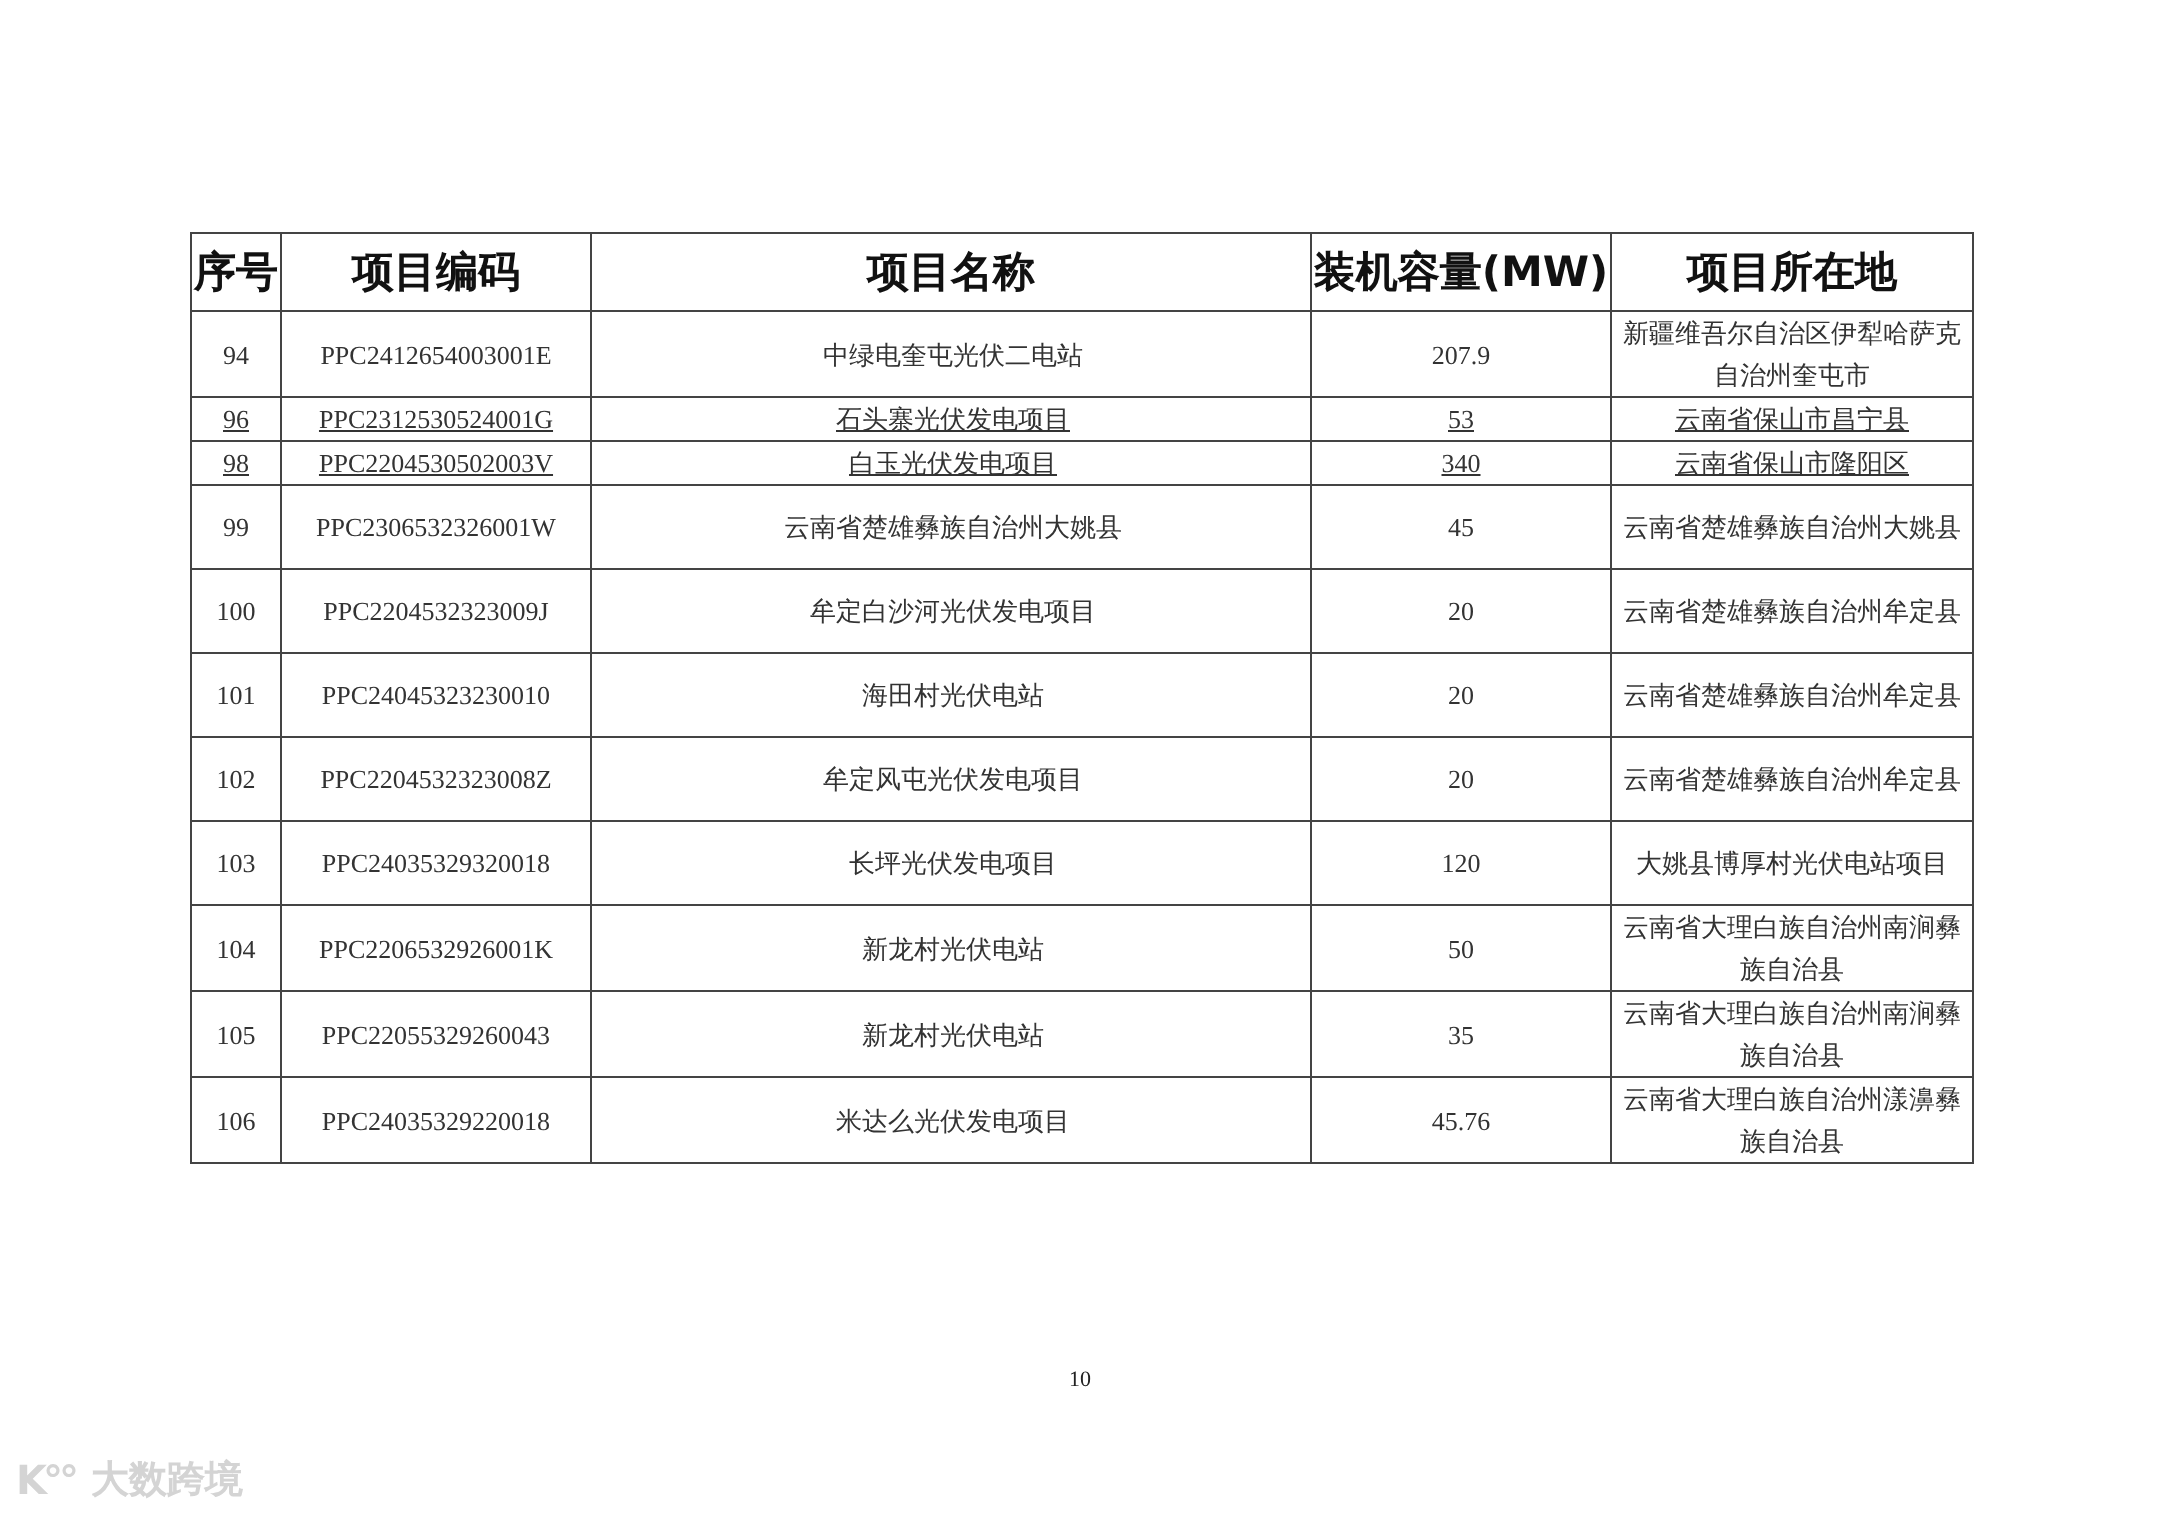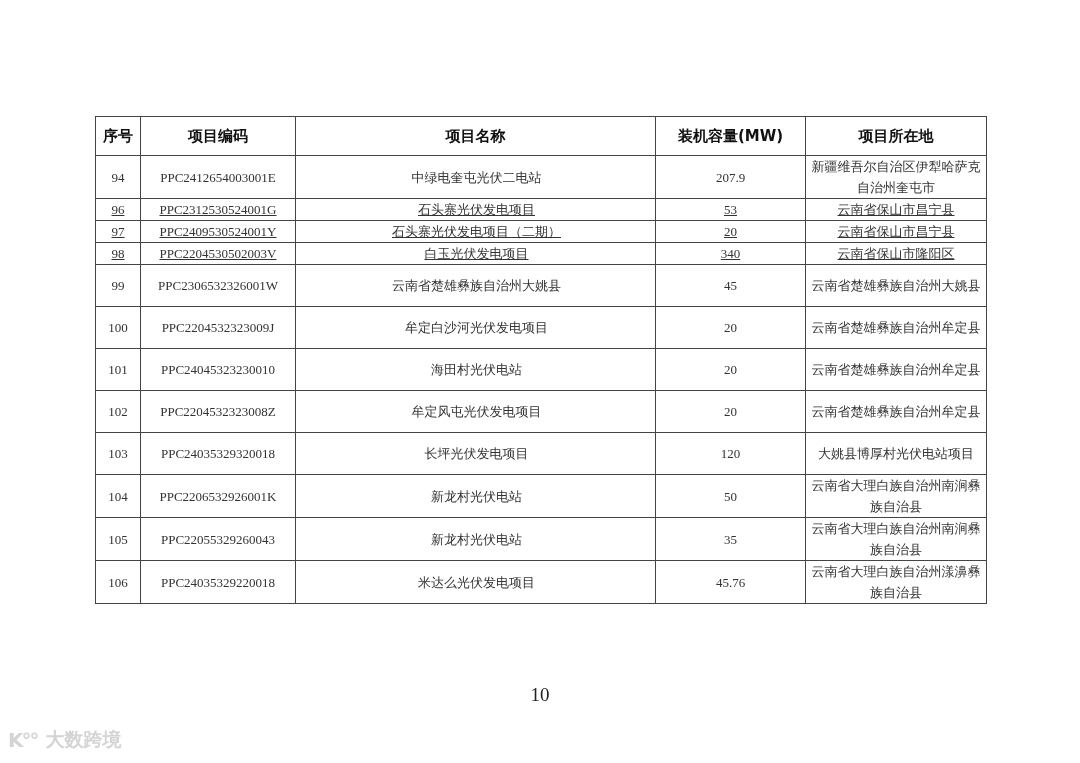--- a/index.html
+++ b/index.html
@@ -10,29 +10,29 @@
   .table {
     position: absolute; left: 95px; top: 116px; width: 891px;
     border-collapse: collapse; table-layout: fixed;
   }
   .table td, .table th {
     border: 1px solid #444; padding: 0; text-align: center; vertical-align: middle;
     font-size: 13px; line-height: 21px; color: #333;
   }
   .table th {
     font-family: "DejaVu Sans", "Liberation Sans", sans-serif; font-weight: bold;
-    font-size: 15px; height: 38px; color: #111;
+    font-size: 21px; height: 38px; color: #111;
   }
   .table td.name { text-align: center; padding-left: 2px; }
   .table td.loc { padding: 0 3px; }
   .table tr.tall td { height: 41px; }
   .table tr.short td { height: 20px; text-decoration: underline; }
   .page-num {
     position: absolute; left: 0; width: 1080px; top: 684px; text-align: center;
-    font-size: 19px; color: #222;
+    font-size: 11px; color: #222;
   }
   .watermark {
     position: absolute; left: 8px; top: 727px; display: flex; align-items: center;
     color: #d4d4d4; font-family: "DejaVu Sans", sans-serif; font-weight: bold; font-size: 19px;
   }
   .watermark .logo { font-size: 20px; margin-right: 8px; letter-spacing: -2px; }
 </style>
 </head>
 <body>
 
@@ -59,27 +59,20 @@
       <td>PPC2412654003001E</td>
       <td class="name">中绿电奎屯光伏二电站</td>
       <td>207.9</td>
       <td class="loc">新疆维吾尔自治区伊犁哈萨克自治州奎屯市</td>
     </tr>
     <tr class="short">
       <td>96</td>
       <td>PPC2312530524001G</td>
       <td class="name">石头寨光伏发电项目</td>
       <td>53</td>
-      <td class="loc">云南省保山市昌宁县</td>
-    </tr>
-    <tr class="short">
-      <td>97</td>
-      <td>PPC2409530524001Y</td>
-      <td class="name">石头寨光伏发电项目（二期）</td>
-      <td>20</td>
       <td class="loc">云南省保山市昌宁县</td>
     </tr>
     <tr class="short">
       <td>98</td>
       <td>PPC2204530502003V</td>
       <td class="name">白玉光伏发电项目</td>
       <td>340</td>
       <td class="loc">云南省保山市隆阳区</td>
     </tr>
     <tr class="tall">

